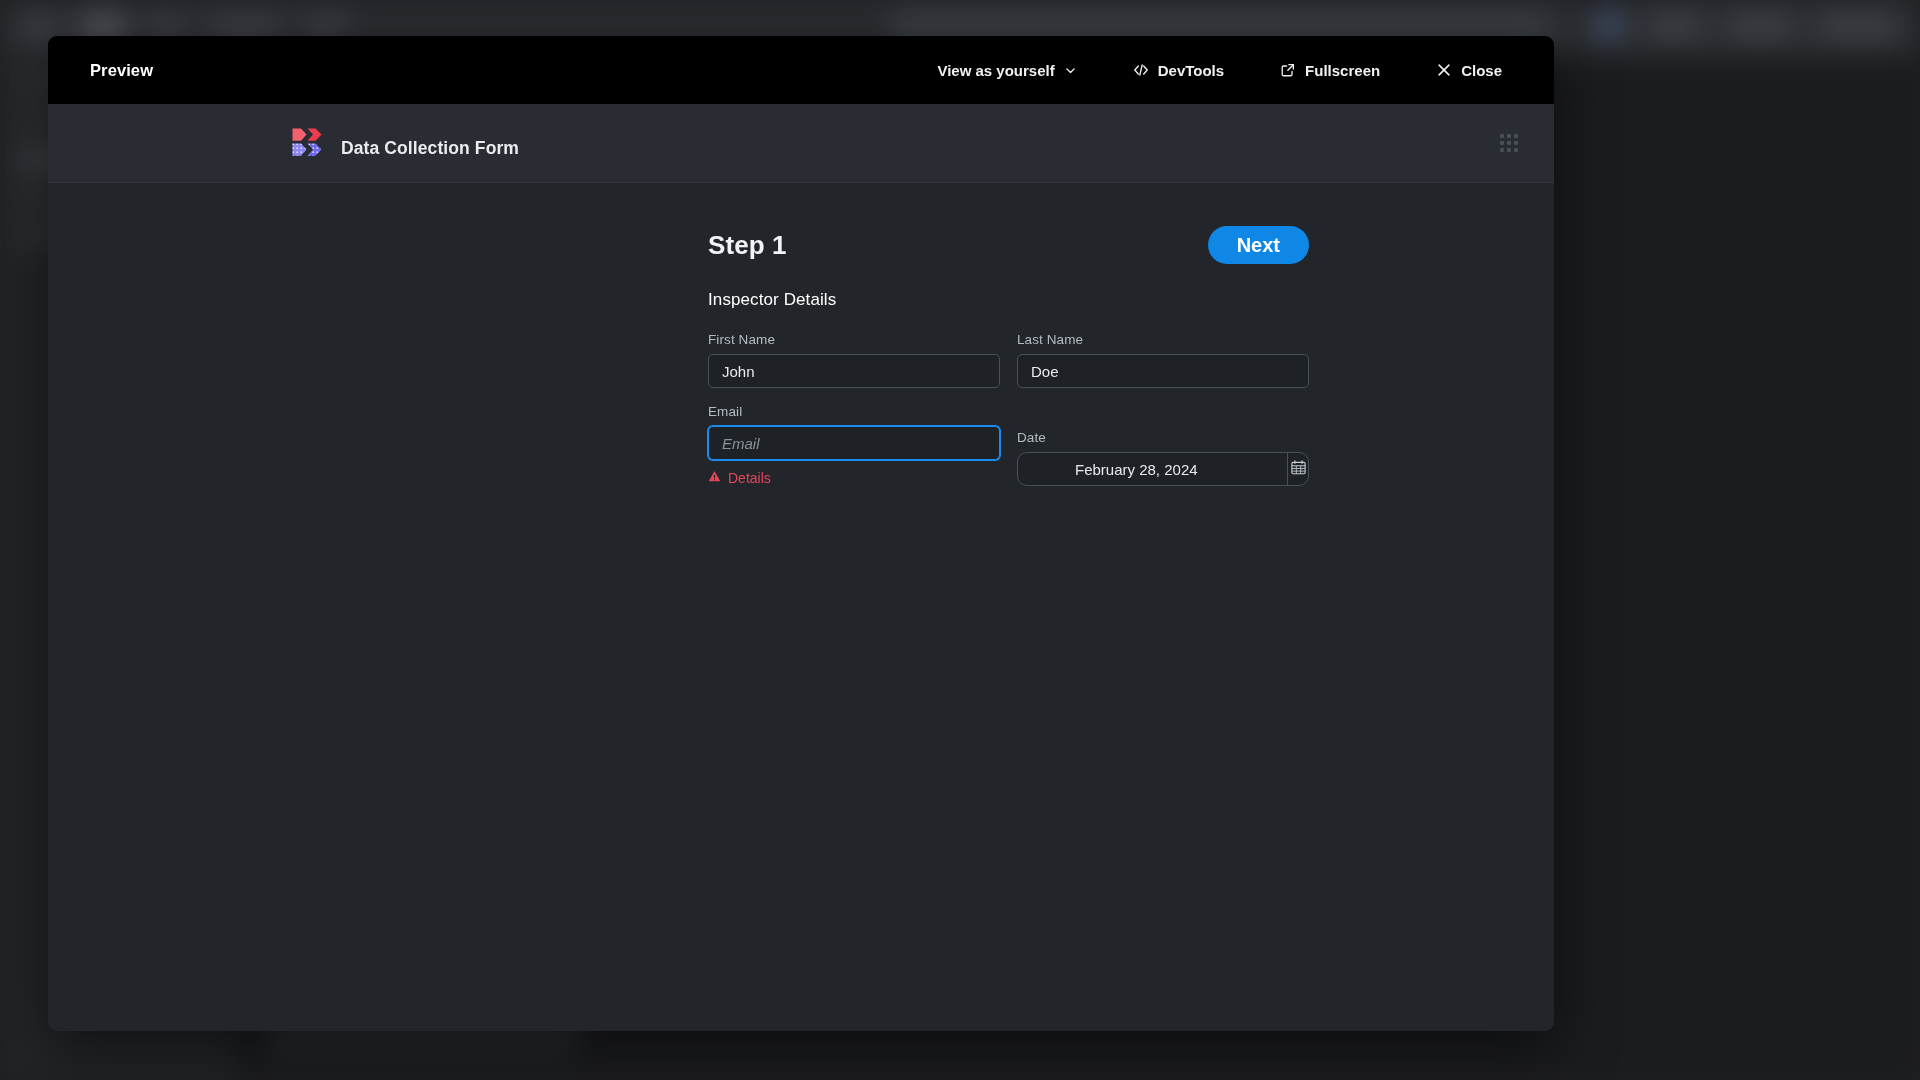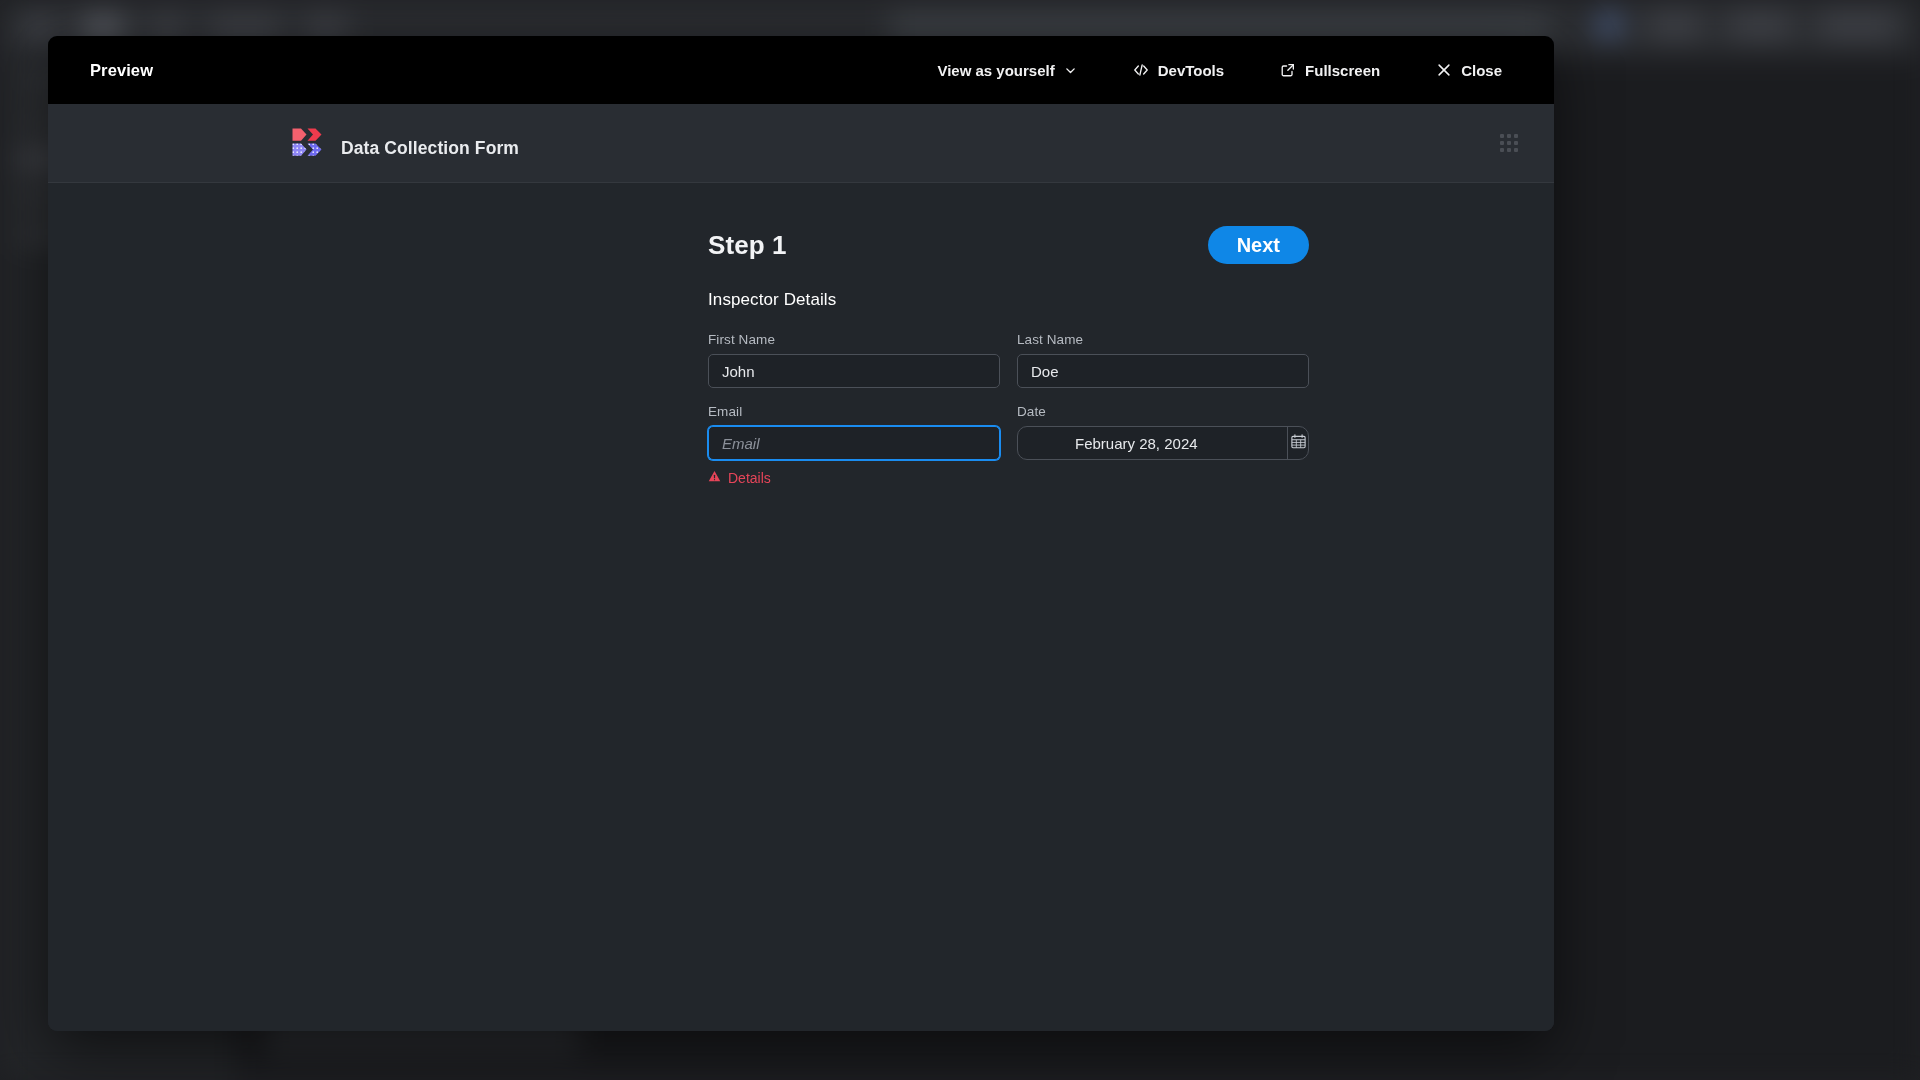--- a/index.html
+++ b/index.html
@@ -215,20 +215,21 @@
   #section-title {
     font-size: 17px;
     color: #ffffff;
     margin-bottom: 22px;
     letter-spacing: 0.1px;
   }
   .field-row {
     display: flex;
     gap: 17px;
     margin-bottom: 8px;
+    align-items: flex-end;
   }
   .field {
     width: 292px;
   }
   .field-label {
     display: block;
     font-size: 13.5px;
     color: #b6bbc2;
     margin-bottom: 7px;
     letter-spacing: 0.1px;

